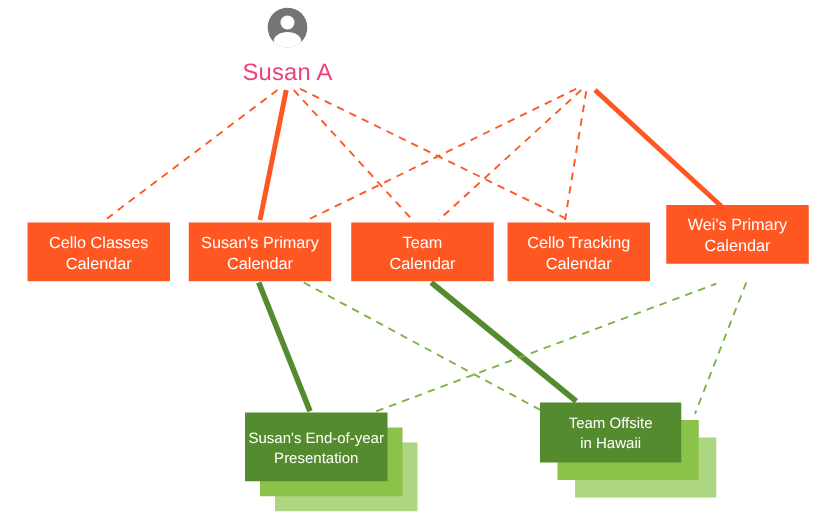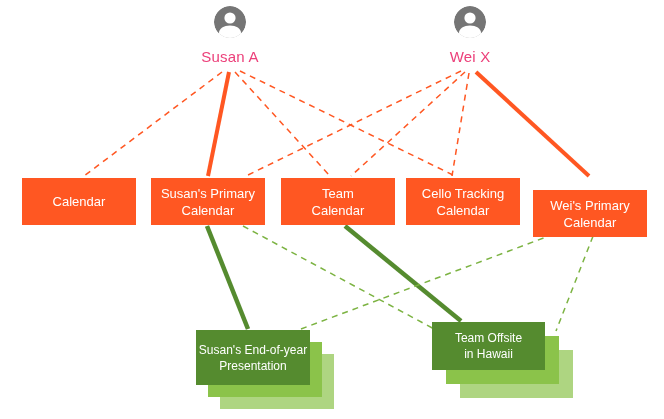--- a/index.html
+++ b/index.html
@@ -1,21 +1,21 @@
 <!DOCTYPE html>
 <html><head>
 <meta charset="utf-8">
 <style>
   html,body{margin:0;padding:0;background:#ffffff;}
   body{font-family:"Liberation Sans","DejaVu Sans",sans-serif;}
   .stage{position:relative;width:664px;height:419px;background:#fff;overflow:hidden;}
   svg.edges{position:absolute;left:0;top:0;width:664px;height:419px;z-index:1;}
   .person{position:absolute;z-index:2;width:120px;text-align:center;}
   .person .avatar{display:block;margin:0 auto 10px auto;width:32px;height:32px;}
-  .person .uname{color:#ec407a;font-size:15px;letter-spacing:.2px;}
+  .person .uname{color:#ec407a;font-size:19px;letter-spacing:.2px;}
   .calbox{position:absolute;z-index:2;width:114px;height:47px;background:#ff5722;
           color:#fff;display:flex;flex-direction:column;align-items:center;justify-content:center;
           font-size:13px;line-height:17px;text-align:center;}
   .calbox.primary{font-weight:normal;}
   .evstack{position:absolute;z-index:2;}
   .evlayer{position:absolute;}
   .evfront{position:absolute;z-index:3;background:#558b2f;color:#fff;display:flex;flex-direction:column;
            align-items:center;justify-content:center;font-size:12px;line-height:16px;text-align:center;}
   .l2{background:#8bc34a;z-index:2;}
   .l3{background:#aed581;z-index:1;}
@@ -55,43 +55,38 @@
       </symbol>
     </defs>
   </svg>
 
   <div class="person" style="left:170px;top:6px">
     <svg class="avatar">
         <use href="#person-icon"></use>
       </svg>
     <div class="uname">Susan A</div>
   </div>
-  <div class="person" style="left:410px;top:6px">
-    <svg class="avatar">
-        <use href="#person-icon"></use>
-      </svg>
-    <div class="uname">Wei X</div>
-  </div>
 
   <div class="calbox" style="left:22px;top:178px">
+    <span>Cello Classes</span>
     <span>Calendar</span>
   </div>
   <div class="calbox primary" style="left:151px;top:178px">
     <span>Susan's Primary</span>
     <span>Calendar</span>
   </div>
   <div class="calbox" style="left:281px;top:178px">
     <span>Team</span>
     <span>Calendar</span>
   </div>
   <div class="calbox" style="left:406px;top:178px">
     <span>Cello Tracking</span>
     <span>Calendar</span>
   </div>
-  <div class="calbox primary" style="left:533px;top:190px">
+  <div class="calbox primary" style="left:533px;top:164px">
     <span>Wei's Primary</span>
     <span>Calendar</span>
   </div>
 
   <div class="evstack" style="left:196px;top:330px;width:160px;height:90px">
     <div class="evlayer l3" style="left:24px;top:24px;width:114px;height:55px"></div>
     <div class="evlayer l2" style="left:12px;top:12px;width:114px;height:55px"></div>
     <div class="evfront" style="left:0;top:0;width:114px;height:55px">
       <span>Susan's End-of-year</span>
       <span>Presentation</span>

